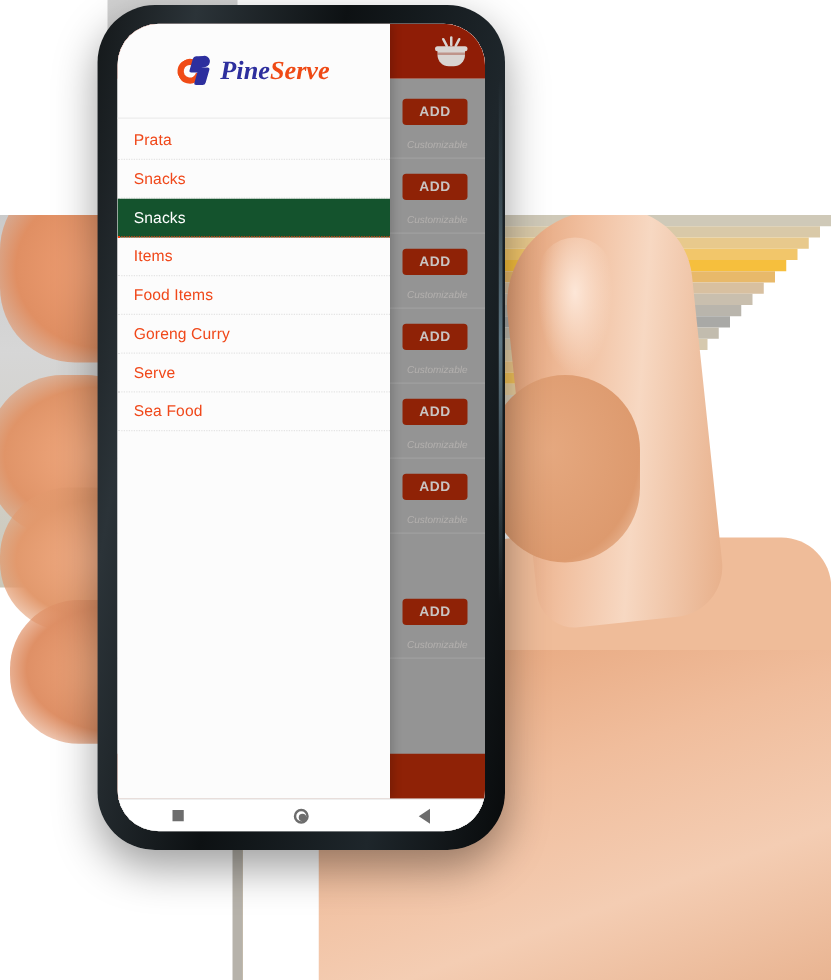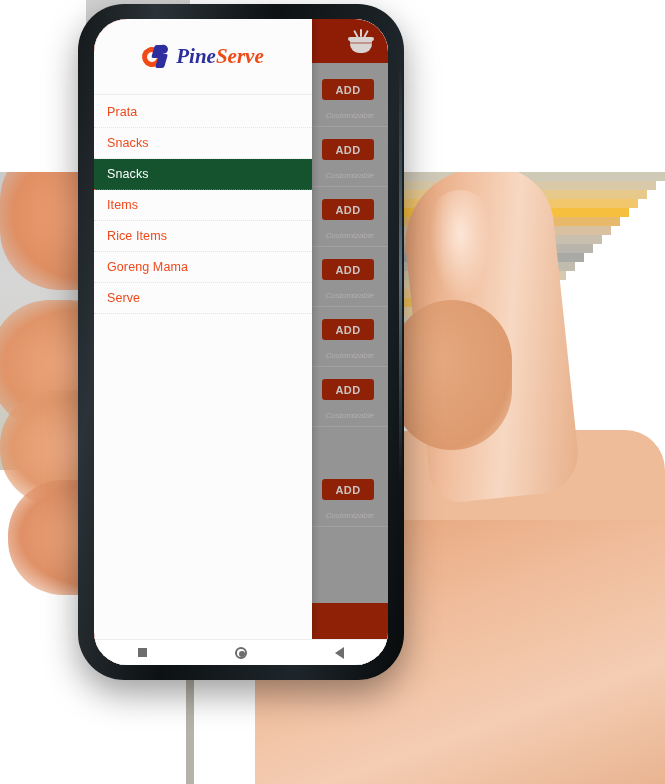--- a/index.html
+++ b/index.html
@@ -349,27 +349,30 @@
               <div class="menu-item">
                 <span>Snacks</span>
               </div>
               <div class="menu-item active">
                 <span>Snacks</span>
               </div>
               <div class="menu-item">
                 <span>Items</span>
               </div>
               <div class="menu-item">
-                <span>Rice Items</span>
-              </div>
-              <div class="menu-item">
-                <span>Goreng Mama</span>
+                <span>Food Items</span>
+              </div>
+              <div class="menu-item">
+                <span>Goreng Curry</span>
               </div>
               <div class="menu-item">
                 <span>Serve</span>
+              </div>
+              <div class="menu-item">
+                <span>Sea Food</span>
               </div>
             </div>
         </div>
 
         <div class="navbar">
           <div class="nav-recents"></div>
           <div class="nav-home"></div>
           <div class="nav-back"></div>
         </div>
 

